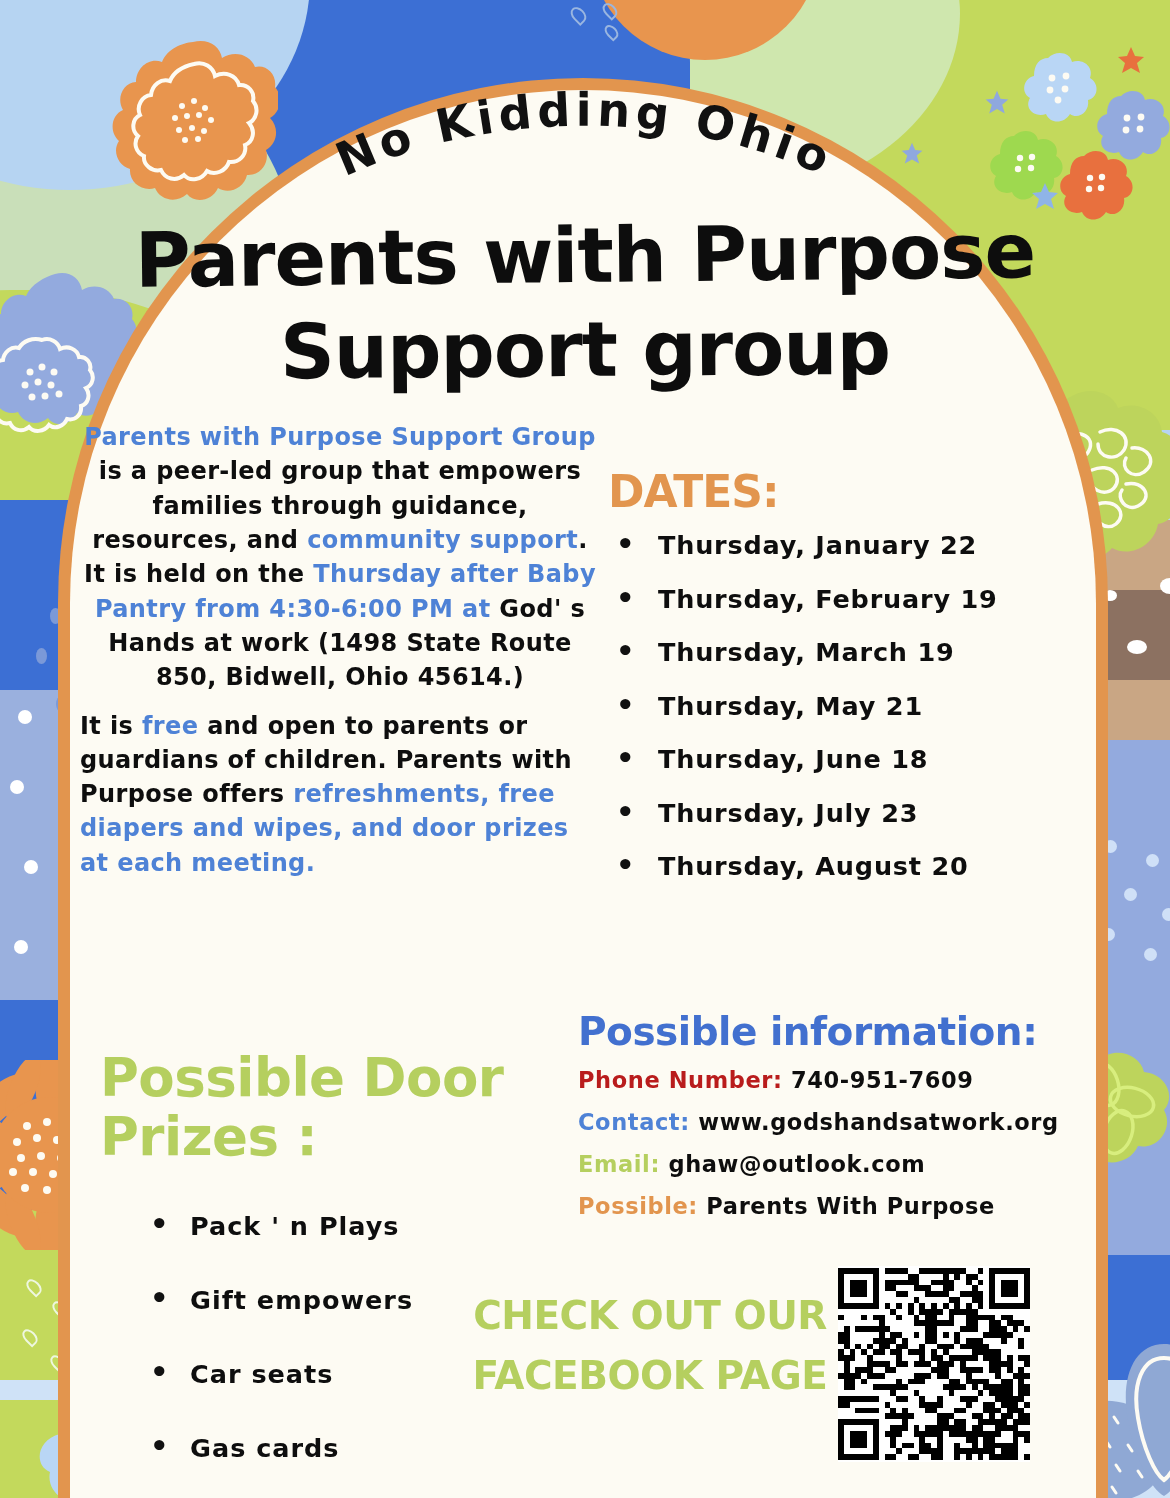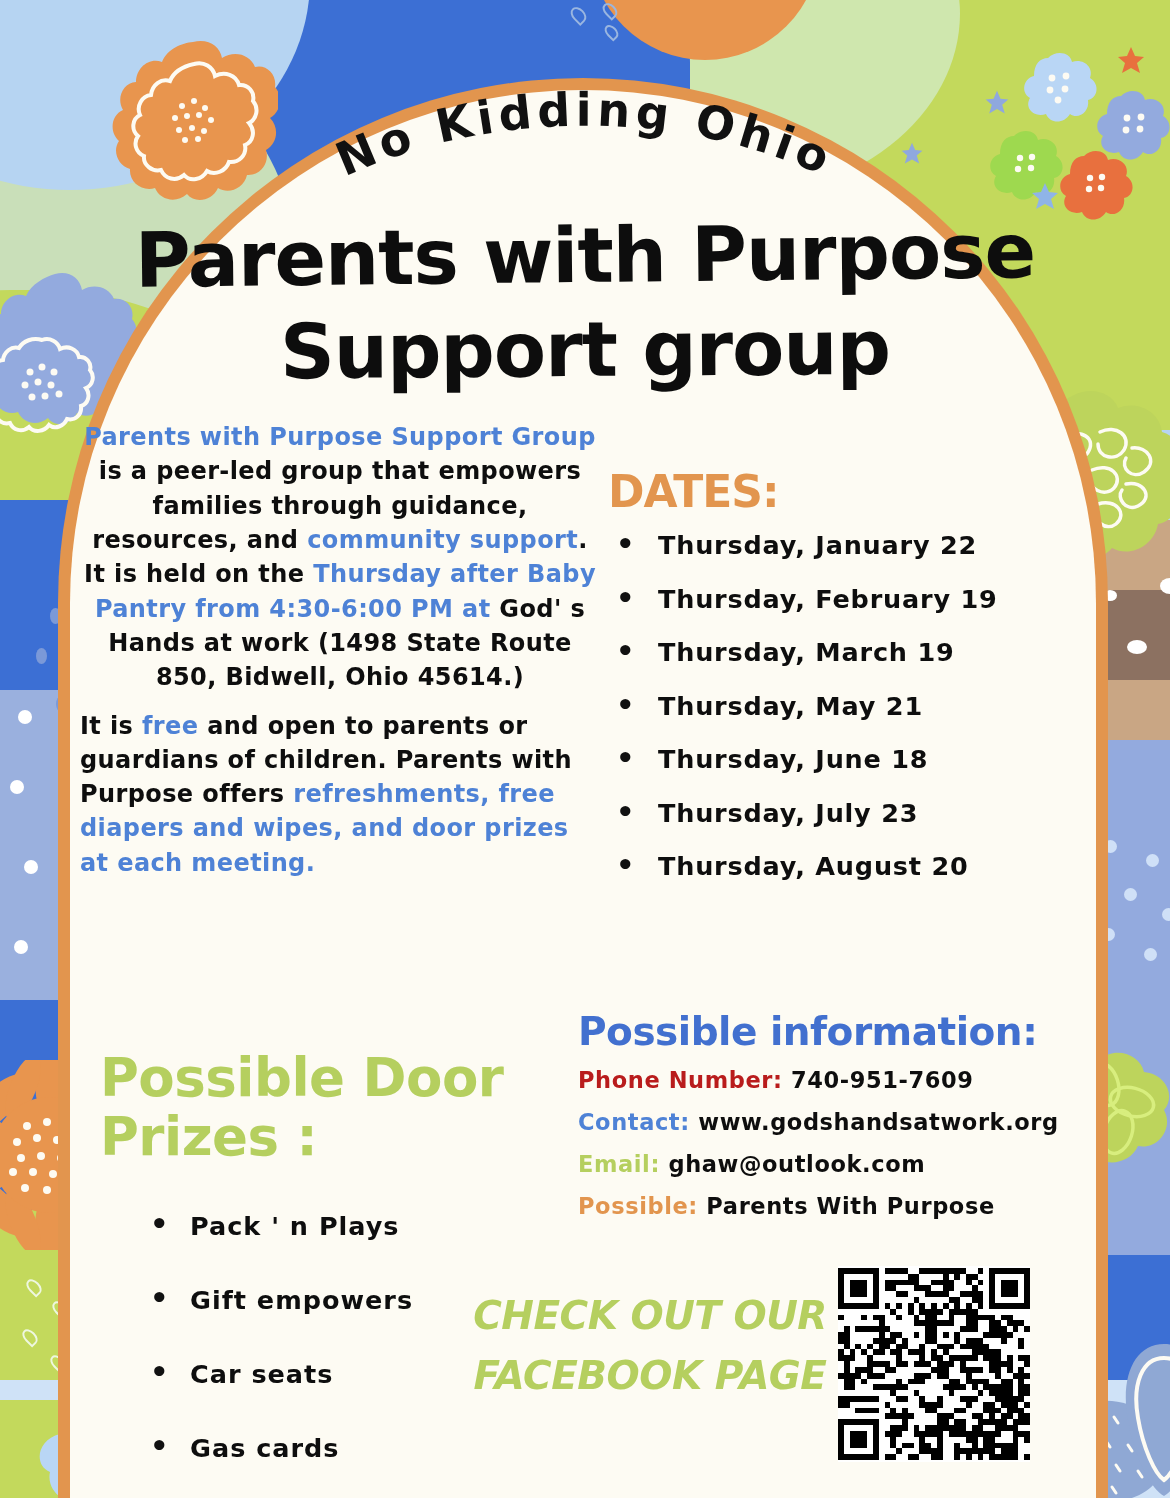--- a/index.html
+++ b/index.html
@@ -112,21 +112,21 @@
   .c-phone { color:#b91c1c; }
   .c-web   { color:#4e82d6; }
   .c-mail  { color:#b5cf5f; }
   .c-fb    { color:#e2954e; }
 
   
   #cta {
     position:absolute; left:470px; top:1286px; width:360px;
     font-family:"DejaVu Sans", sans-serif;
     font-size:39px; font-weight:700; color:#b5cf5f;
-    line-height:1.55; letter-spacing:-0.5px; text-align:center;font-style:italic;
+    line-height:1.55; letter-spacing:-0.5px; text-align:center;
   }
 
   
   #qr {
     position:absolute; left:838px; top:1266px;
     width:192px; height:196px; background:#ffffff;
   }
   #qr svg { display:block; }
 
   

